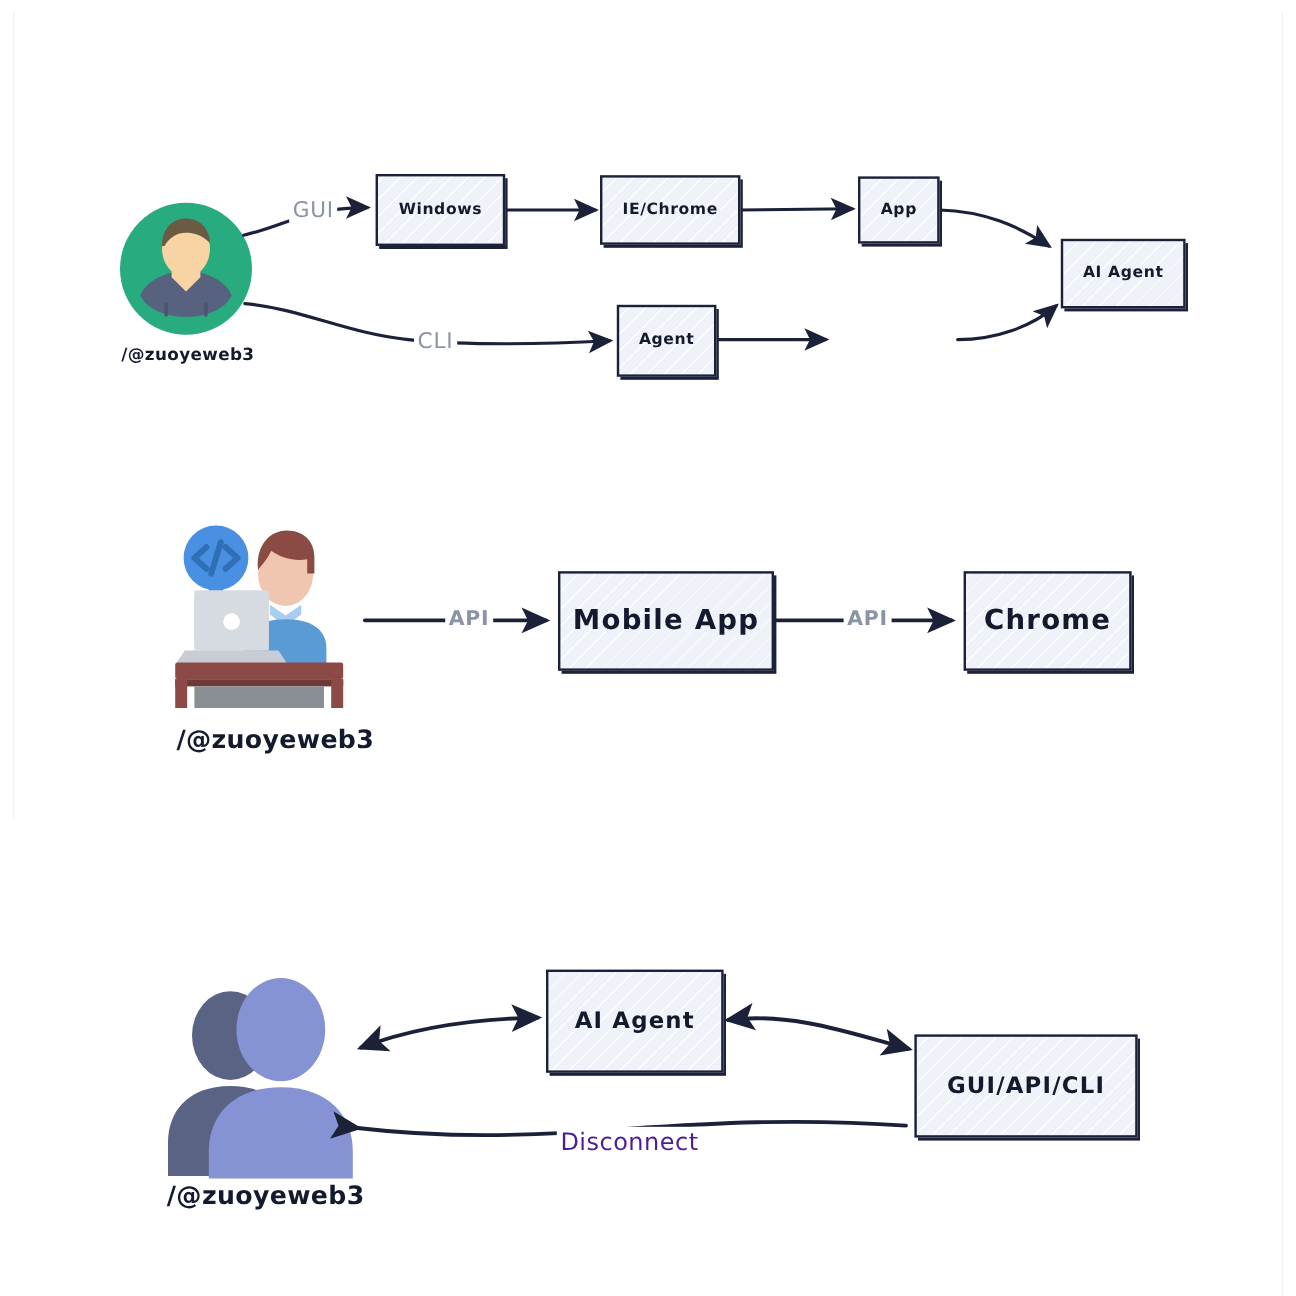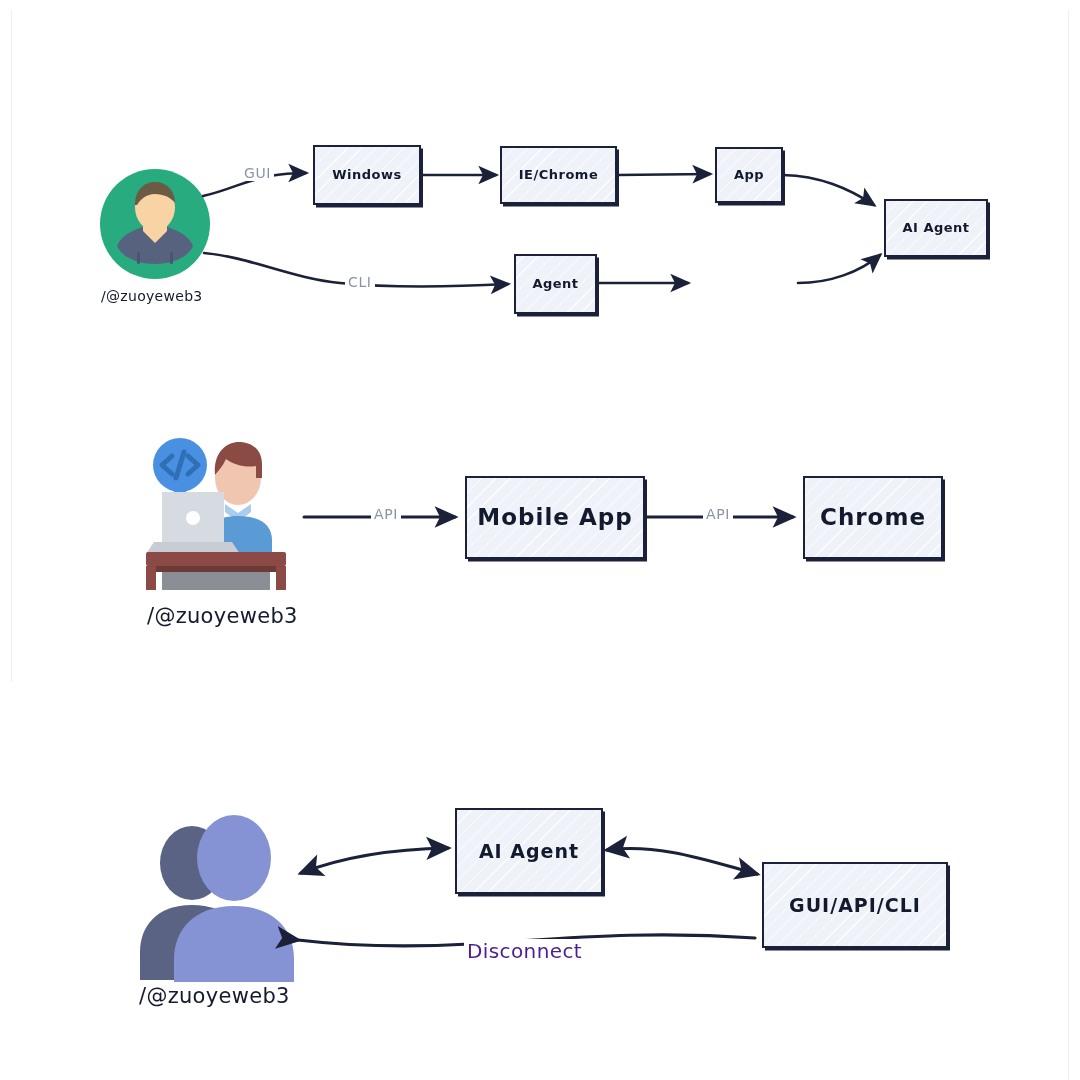--- a/index.html
+++ b/index.html
@@ -64,29 +64,29 @@
 
   
   .edge-label {
     position: absolute;
     color: #8b93a6;
     background: #ffffff;
     padding: 0 3px;
     white-space: nowrap;
     font-family: "DejaVu Sans", sans-serif;
   }
-  .edge-label.small  { font-size: 14px; letter-spacing: 0.6px; }
-  .edge-label.medium { font-size: 14px; letter-spacing: 0.6px; }
+  .edge-label.small  { font-size: 18px; letter-spacing: 0.6px; }
+  .edge-label.medium { font-size: 17px; letter-spacing: 0.6px; font-weight: bold; }
   .edge-label.large  { font-size: 20px; letter-spacing: 0.4px; color: #4c1d95; }
 
   
   .caption {
     position: absolute;
     color: #141a2e;
-    font-weight: 400;
+    font-weight: 700;
     white-space: nowrap;
     font-family: "DejaVu Sans", sans-serif;
   }
   .caption.c1 { font-size: 14px; letter-spacing: 0.3px; }
   .caption.c2 { font-size: 21px; letter-spacing: 0.3px; }
 
   svg { display: block; overflow: visible; }
   .avatar-svg { position: absolute; }
   .edges-svg  { position: absolute; left: 0; top: 0; }
 </style>

